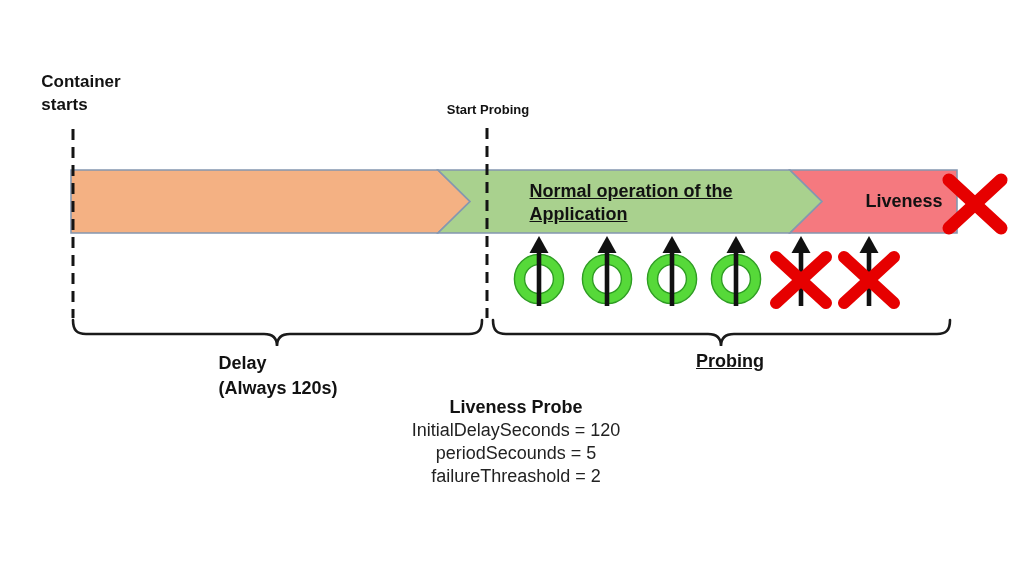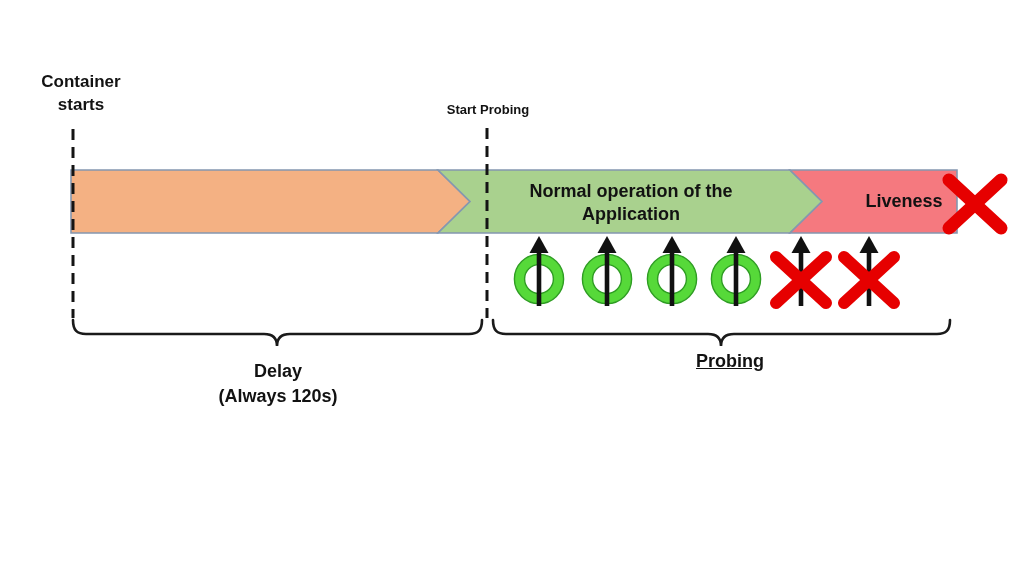--- a/index.html
+++ b/index.html
@@ -1,20 +1,20 @@
 <!DOCTYPE html>
 <html><head>
 <meta charset="utf-8">
 <style>
   html,body{margin:0;padding:0;background:#ffffff;}
   body{width:1024px;height:577px;overflow:hidden;
        font-family:"Liberation Sans","DejaVu Sans",sans-serif;color:#121212;}
   .canvas{position:relative;width:1024px;height:577px;background:#ffffff;}
   svg.layer{position:absolute;left:0;top:0;}
-  .lbl{position:absolute;white-space:pre-line;text-align:center;
+  .lbl{position:absolute;white-space:pre-line;
        transform:translateX(-50%);font-weight:700;color:#121212;}
   .lbl.left-align{transform:none;text-align:left;}
   .dash{stroke:#141414;stroke-width:3;stroke-dasharray:11 7;fill:none;}
   .brace{stroke:#1a1a1a;stroke-width:2.6;fill:none;stroke-linecap:round;}
   .config{position:absolute;transform:translateX(-50%);text-align:center;
           font-size:18px;line-height:23px;color:#222222;}
   .cfg-title{font-weight:700;color:#121212;}
 </style>
 </head>
 <body>
@@ -81,23 +81,29 @@
         </g>
       </g>
   </svg>
 
   <div class="lbl" style="left:81px;top:70px;font-size:17px;line-height:23px;">Container
 starts</div>
 
   <div class="lbl" style="left:488px;top:102px;font-size:13px;">Start Probing</div>
 
 
-  <div class="lbl" style="left:631px;top:180px;font-size:18px;line-height:23px;">Normal operation of the
+  <div class="lbl" style="left:631px;top:180px;font-size:18px;line-height:23px;text-decoration:underline;">Normal operation of the
 Application</div>
 
   <div class="lbl" style="left:904px;top:191px;font-size:18px;">Liveness</div>
 
-  <div class="lbl" style="left:278px;top:359px;font-size:18px;line-height:25px;">Delay
+  <div class="lbl" style="left:278px;top:351px;font-size:18px;line-height:25px;">Delay
 (Always 120s)</div>
 
   <div class="lbl" style="left:730px;top:351px;font-size:18px;text-decoration:underline;">Probing</div>
 
+  <div class="config" style="left:516px;top:396px;">
+    <div class="cfg-title">Liveness Probe</div>
+    <div class="cfg-line">InitialDelaySeconds = 120</div>
+    <div class="cfg-line">periodSecounds = 5</div>
+    <div class="cfg-line">failureThreashold = 2</div>
+  </div>
 </div>
 
 </body></html>

